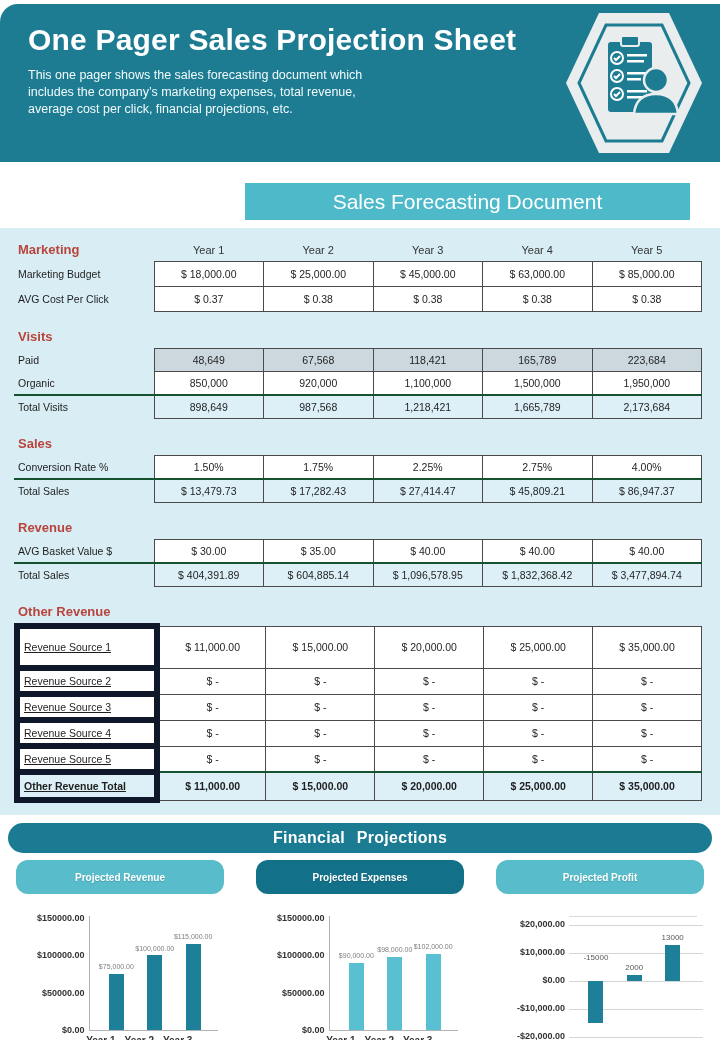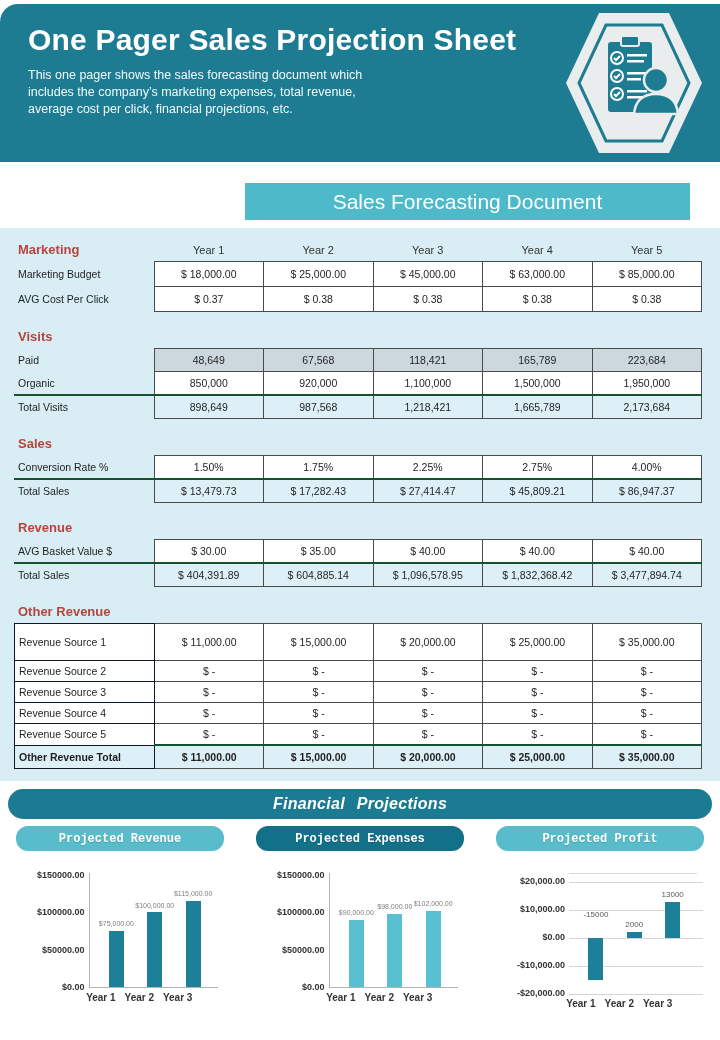--- a/index.html
+++ b/index.html
@@ -28,35 +28,35 @@
   table.sheet td.l{border:none;text-align:left;padding-left:4px;background:transparent;}
   table.sheet tr.yhead td{border:none;background:transparent;font-size:11px;color:#333;height:23px;}
   table.sheet tr.yhead td.l{color:#b8443c;font-weight:bold;font-size:13px;}
   table.sheet tr.r24 td{height:24px;}
   table.sheet tr.gray td:not(.l){background:#ccd8de;}
   table.sheet tr.totalrow td{border-top:2px solid #14532d;}
   table.sheet tr.totalrow td:not(.l){background:#ddf0f8;}
   table.sheet tr.tall td{height:36px;}
   table.sheet tr.short td{height:20px;}
   table.sheet tr.bold td{font-weight:bold;}
-  table.sheet.grid td.l{border:1px solid #0f172a;background:#ffffff;}
+  table.sheet.grid td.l{border:6px solid #0f172a;background:#ffffff;text-decoration:underline;}
   table.sheet.grid tr.totalrow td.l{background:#ddf0f8;}
   table.sheet.grid{border:1.5px solid #3a3a3a;}
   table.sheet.grand{margin-top:10px;}
   table.sheet.grand td{height:26px;background:#c9d6dc;border:1.5px solid #3a3a3a;font-size:11px;}
   table.sheet.grand td.l{border:none;background:transparent;font-weight:bold;font-size:11px;}
 
   
   .fin-banner{margin:8px 8px 7px 8px;height:30px;border-radius:16px;background:#1b7b92;
               display:flex;align-items:center;justify-content:center;color:#fff;
-              font-weight:bold;font-size:16px;word-spacing:7px;letter-spacing:.3px;font-style:italic;}
+              font-weight:bold;font-size:16px;word-spacing:7px;letter-spacing:.3px;}
   .charts-row{display:flex;padding:0 8px;gap:16px;}
   .chart-col{flex:1;display:flex;flex-direction:column;align-items:center;}
-  .pill{width:93%;height:25px;border-radius:12px;display:flex;align-items:center;justify-content:center;
-        color:#fff;font-weight:bold;font-size:12px;text-shadow:0 1px 1px rgba(0,0,0,.15);font-family:Liberation Mono, monospace;}
+  .pill{width:93%;height:34px;border-radius:12px;display:flex;align-items:center;justify-content:center;
+        color:#fff;font-weight:bold;font-size:10px;text-shadow:0 1px 1px rgba(0,0,0,.15);}
   .pill.light{background:#58bcca;}
   .pill.dark{background:#127089;}
   .chart{margin-top:22px;display:flex;}
   .ycol{position:relative;width:66px;}
   .ycol .ytick{position:absolute;right:4px;font-size:9px;font-weight:bold;color:#333;white-space:nowrap;}
   .plot{position:relative;width:128px;}
   .plot.axes{border-left:1px solid #b3b3b3;border-bottom:1px solid #b3b3b3;}
   .plot.grid-top{border-top:1px solid #d9d9d9;}
   .gline{position:absolute;left:0;right:-6px;height:1px;background:#d5d5d5;}
   .bar{position:absolute;width:15px;}

